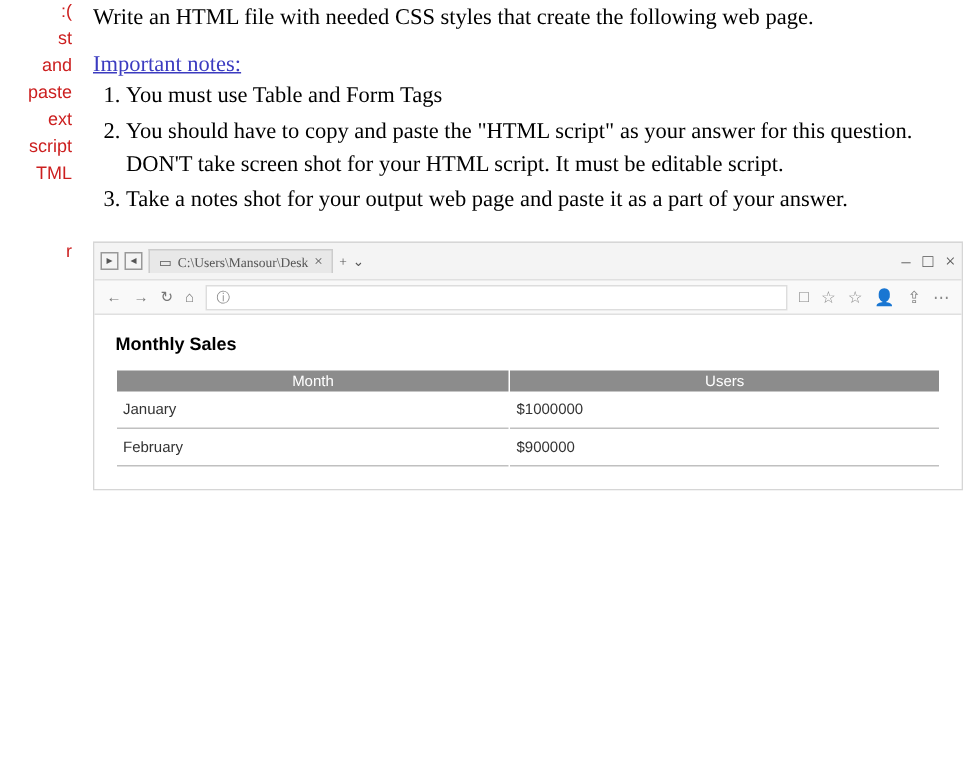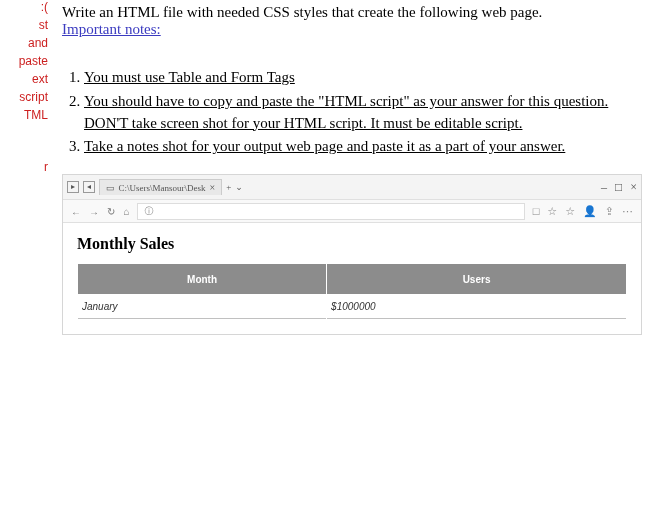--- a/index.html
+++ b/index.html
@@ -27,33 +27,33 @@
       direction: rtl;
       padding-right: 2px;
     }
     .content {
       margin-left: 62px;
       padding-top: 4px;
       padding-right: 10px;
     }
     .intro {
       font-size: 15px;
+      margin-bottom: 14px;
     }
     .notes-title {
       color: #3b3bc0;
       text-decoration: underline;
       font-size: 15px;
-      margin-bottom: 29px;
+      margin-bottom: 2px;
     }
     .notes-list {
       list-style: decimal;
       padding-left: 22px;
       font-size: 15px;
       line-height: 1.45;
-      text-decoration: underline;
     }
     .notes-list li { margin-bottom: 2px; }
     .screenshot {
       margin-top: 16px;
       margin-left: 62px;
       width: 580px;
       border: 1px solid #d6d6d6;
       background: #f4f4f4;
       position: relative;
     }
@@ -113,46 +113,45 @@
       display: flex;
       align-items: center;
       gap: 4px;
     }
     .addr-right { display: flex; gap: 8px; font-size: 11px; color: #888; }
     .page-area {
       background: #fff;
       padding: 12px 14px 14px;
     }
     .page-title {
-      font-family: Liberation Serif, serif;
+      font-family: Liberation Sans, sans-serif;
       font-weight: bold;
-      font-size: 16px;
+      font-size: 12px;
       margin-bottom: 10px;
     }
     .sales-table {
       width: 100%;
       border-collapse: separate;
       border-spacing: 1px;
       font-family: Arial, sans-serif;
       font-size: 10px;
     }
     .sales-table th {
       background: #8c8c8c;
       color: #fff;
-      font-weight: bold;
-      height: 30px;
+      font-weight: normal;
+      height: 14px;
       font-size: 10px;
     }
     .sales-table td {
       height: 24px;
       border-bottom: 1px solid #c0c0c0;
       padding: 0 4px;
       color: #333;
       vertical-align: middle;
-      font-style: italic;
     }
     .annotation {
       position: absolute;
       color: #e00000;
       font-family: Arial, sans-serif;
       font-size: 13px;
     }
     .arrow1 {
       position: absolute;
       left: 182px;
@@ -238,20 +237,24 @@
     <table class="sales-table">
       <tbody>
           <tr>
         <th>Month</th>
         <th>Users</th>
       </tr>
       <tr>
         <td>January</td>
         <td>$1000000</td>
       </tr>
+      <tr>
+        <td>February</td>
+        <td>$900000</td>
+      </tr>
     </tbody>
       </table>
   </div>
 </div>
 
 <svg class="arrow1">
   <line x1="45" y1="0" x2="5" y2="28" stroke="#e00000" stroke-width="1"></line>
   <polygon points="45,0 37,2 42,8" fill="#e00000"></polygon>
 </svg>
 

